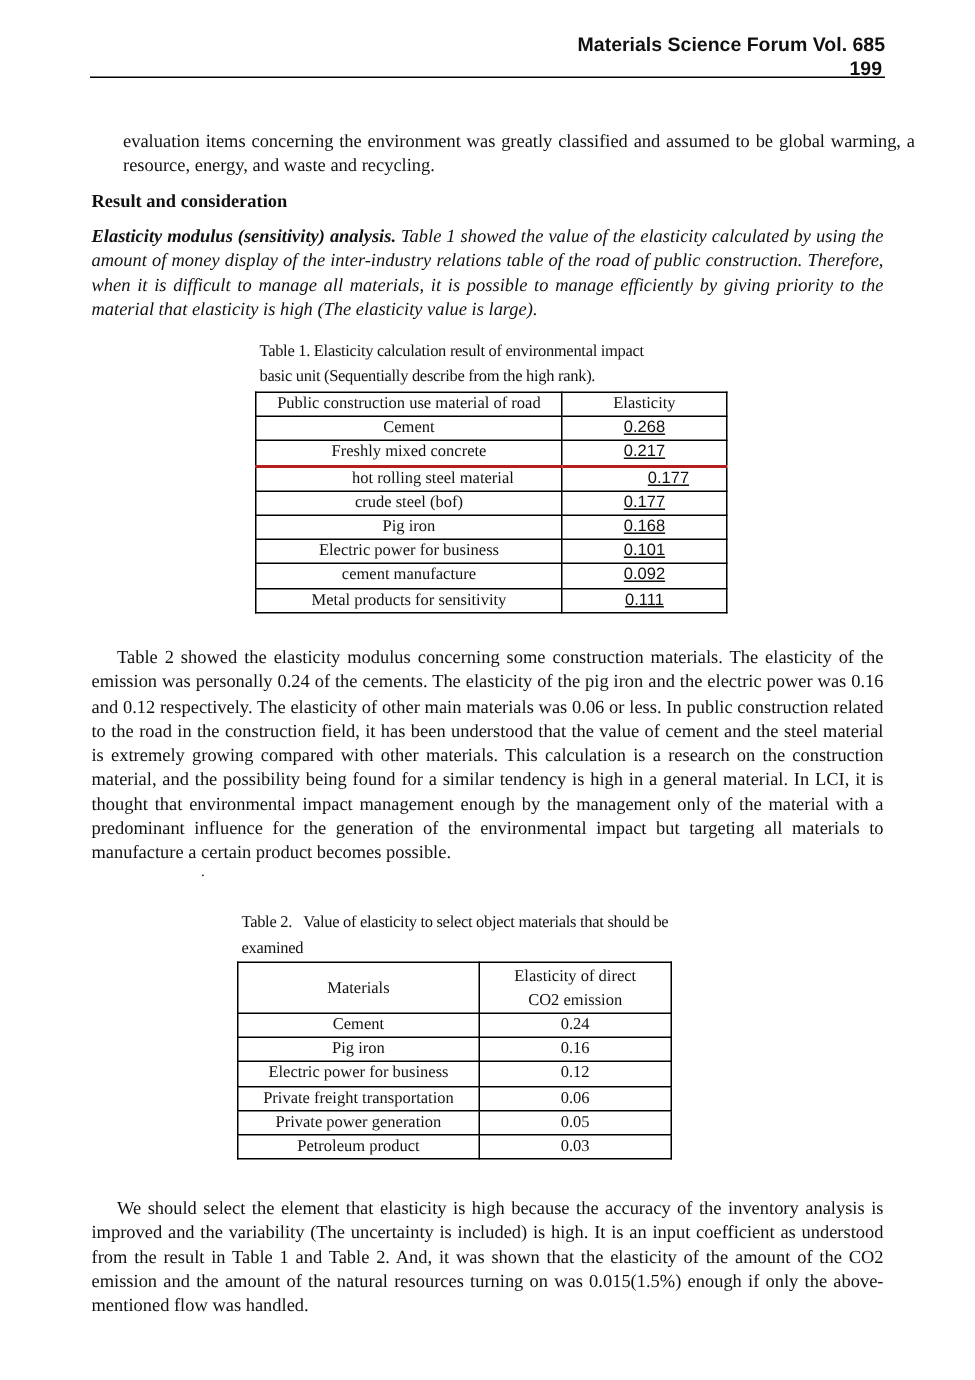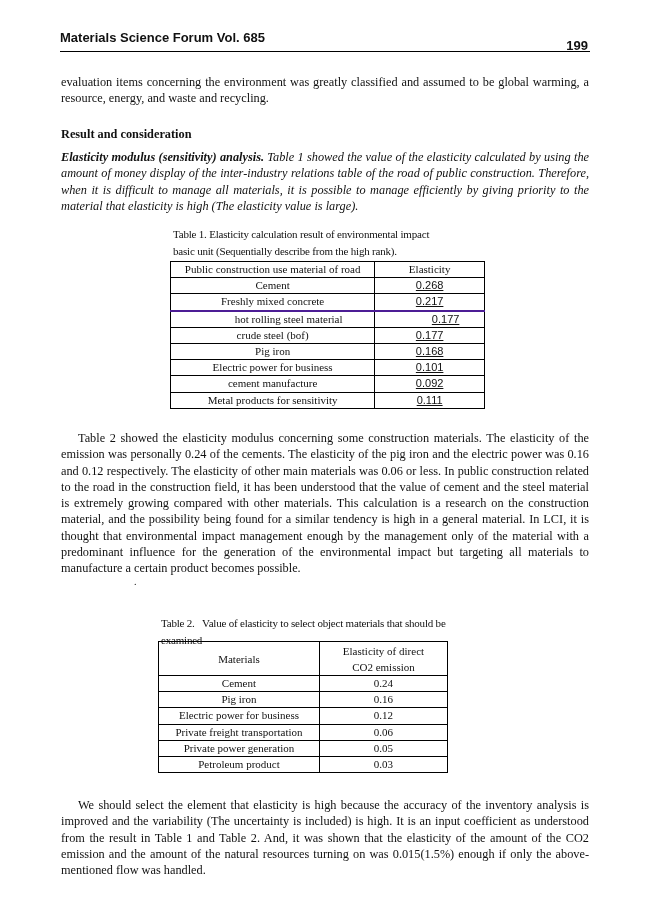--- a/index.html
+++ b/index.html
@@ -1,43 +1,43 @@
 <!DOCTYPE html>
 <html><head>
 <meta charset="utf-8">
 <style>
   html, body { margin: 0; padding: 0; background: #ffffff; }
   body { width: 650px; height: 920px; position: relative; overflow: hidden; color: #111; font-family: "Liberation Serif", serif; }
   .header { position: absolute; left: 60px; top: 22px; width: 530px; height: 20px; font-family: "Liberation Sans", sans-serif; font-weight: bold; font-size: 13px; }
-  .header .journal { position: absolute; left: 0; right: 0; text-align: left; top: 0; margin-top: 8px; }
+  .header .journal { position: absolute; left: 0; right: 0; text-align: right; top: 0; }
   .header .pageno { position: absolute; right: 2px; top: 16px; }
   .rule { position: absolute; left: 60px; top: 51px; width: 530px; height: 0; border-top: 1.2px solid #000; }
   .para { position: absolute; left: 61px; width: 528px; font-size: 12.3px; line-height: 16.3px; text-align: justify; text-align-last: left; }
   .indent { text-indent: 17px; }
   .heading { position: absolute; left: 61px; font-weight: bold; font-size: 12.3px; }
   .caption { position: absolute; font-size: 11px; line-height: 16.5px; letter-spacing: -0.2px; }
   table { position: absolute; border-collapse: collapse; font-size: 11px; }
   td, th { border: 1px solid #000; padding: 0; text-align: center; font-weight: normal; }
   .t1 td { height: 15.2px; line-height: 15px; }
   .t1 .num { font-family: "Liberation Sans", sans-serif; font-size: 11px; text-decoration: underline; }
-  .t1 .thick { border-top: 2px solid #4c1d95; padding-left: 32px; }
+  .t1 .thick { border-top: 2px solid #b91c1c; padding-left: 32px; }
   .t2 td { height: 15.2px; line-height: 15px; }
   .t2 .hdr { height: 33px; line-height: 16px; }
   .dot { position: absolute; left: 134px; top: 576px; font-size: 10px; }
 </style>
 </head>
 <body>
 
 <div class="header">
   <div class="journal">Materials Science Forum Vol. 685</div>
   <div class="pageno">199</div>
 </div>
 <div class="rule"></div>
 
-<div class="para" style="top:74px;">evaluation items concerning the environment was greatly classified and assumed to be global warming, a resource, energy, and waste and recycling.</div>
+<div class="para" style="top:86px;margin-left:21px;">evaluation items concerning the environment was greatly classified and assumed to be global warming, a resource, energy, and waste and recycling.</div>
 
 <div class="heading" style="top:127px;">Result and consideration</div>
 
 <div class="para" style="top:149px;font-style:italic;">
   <b>Elasticity modulus (sensitivity) analysis.</b><span> Table 1 showed the value of the elasticity calculated by using the amount of money display of the inter-industry relations table of the road of public construction. Therefore, when it is difficult to manage all materials, it is possible to manage efficiently by giving priority to the material that elasticity is high (The elasticity value is large).</span>
 </div>
 
 <div class="caption" style="left:173px; top:226px; width:300px;">
   <div>Table 1. Elasticity calculation result of environmental impact</div>
   <div>basic unit (Sequentially describe from the high rank).</div>
@@ -85,21 +85,21 @@
         <td>Metal products for sensitivity</td>
         <td class="num">0.111</td>
       </tr>
 </tbody>
   </table>
 
 <div class="para indent" style="top:430px;">Table 2 showed the elasticity modulus concerning some construction materials. The elasticity of the emission was personally 0.24 of the cements.   The elasticity of the pig iron and the electric power was 0.16 and 0.12 respectively. The elasticity of other main materials was 0.06 or less. In public construction related to the road in the construction field, it has been understood that the value of cement and the steel material is extremely growing compared with other materials. This calculation is a research on the construction material, and the possibility being found for a similar tendency is high in a general material. In LCI, it is thought that environmental impact management enough by the management only of the material with a predominant influence for the generation of the environmental impact but targeting all materials to manufacture a certain product becomes possible.</div>
 <div class="dot">.</div>
 
 <div class="caption" style="left:161px; top:607px; width:340px;">
-  <div style="white-space:pre;margin-top:8px;">Table 2.   Value of elasticity to select object materials that should be</div>
+  <div style="white-space:pre;">Table 2.   Value of elasticity to select object materials that should be</div>
   <div>examined</div>
 </div>
 
 <table class="t2" style="left:158px; top:641px; width:290px;">
   <colgroup>
       <col style="width:190px">
       <col style="width:145px">
     </colgroup>
   <tbody>
       <tr>

